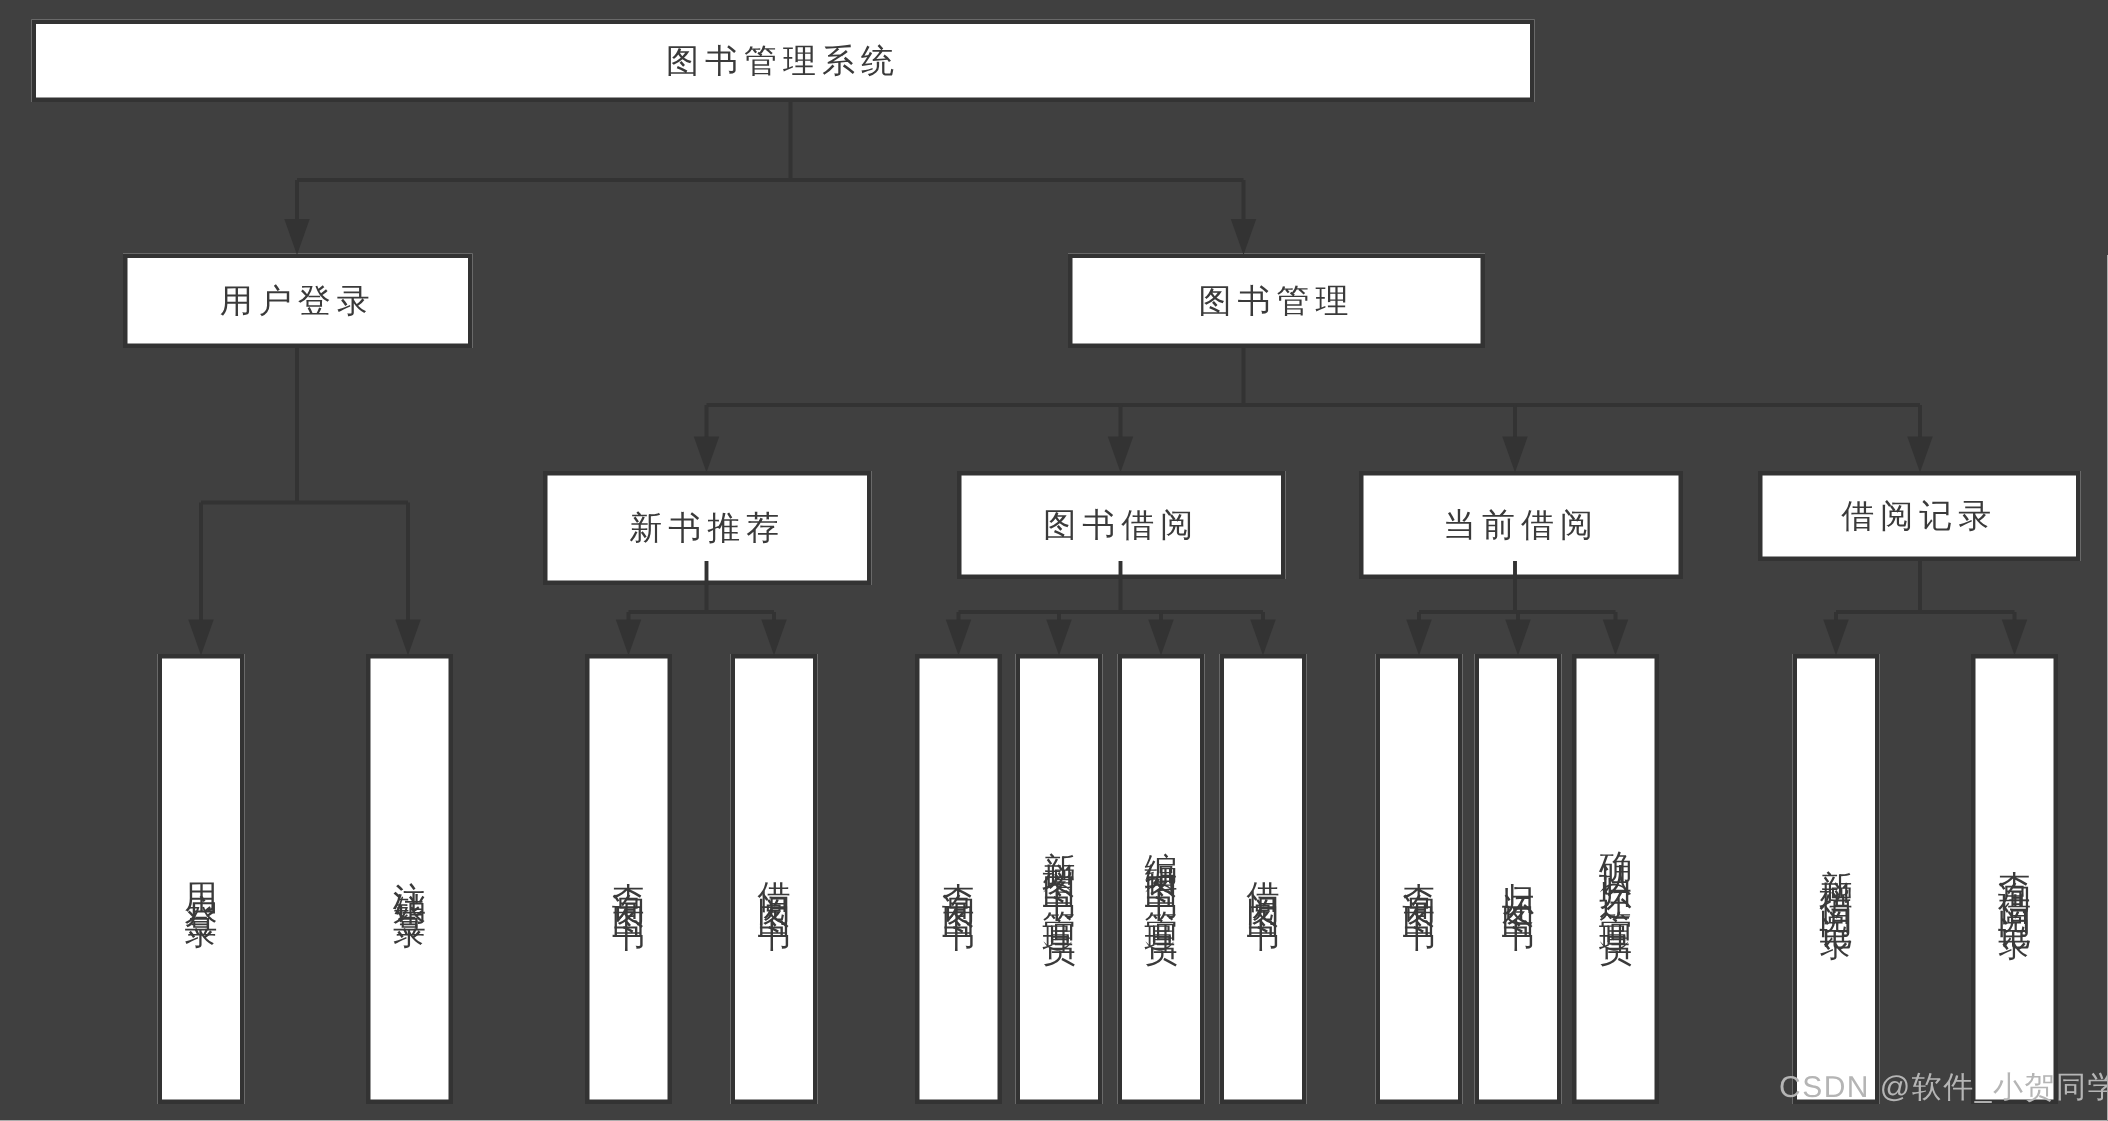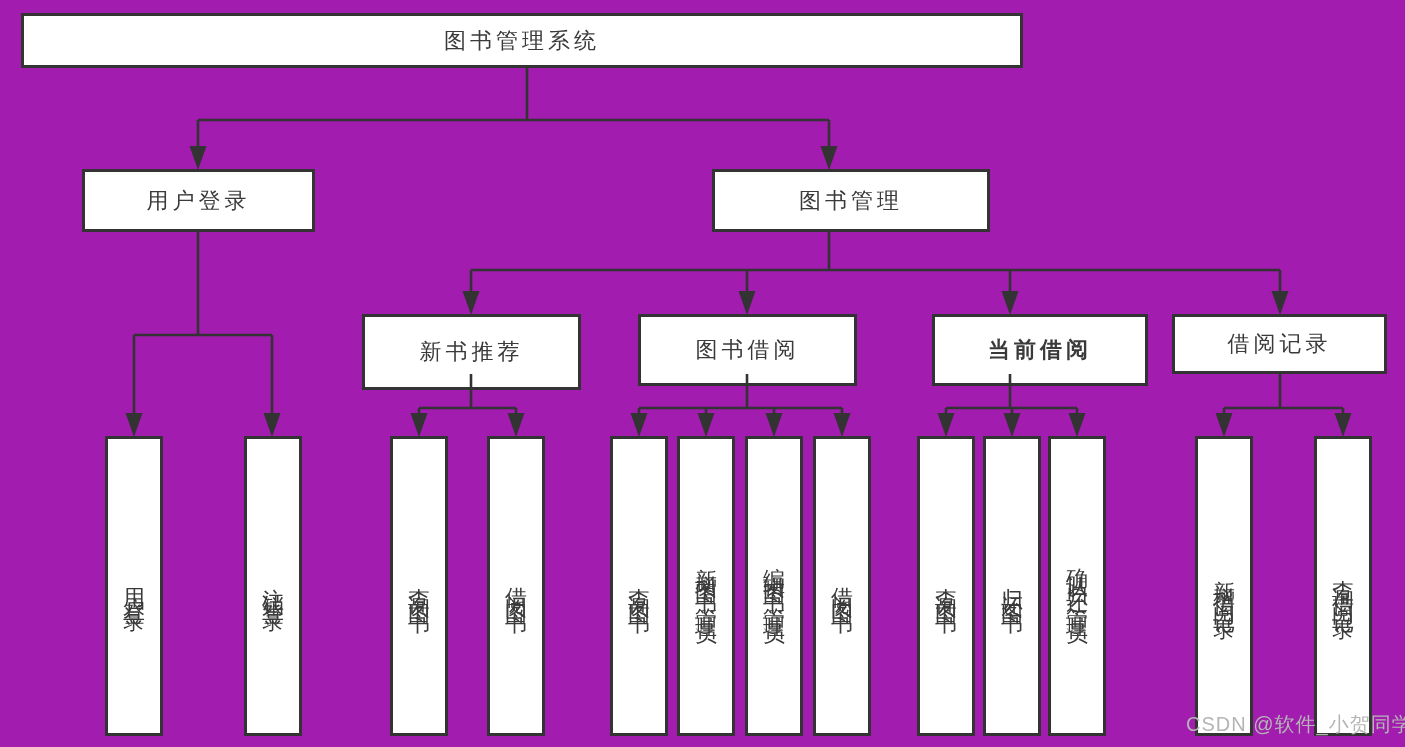--- a/index.html
+++ b/index.html
@@ -1,17 +1,17 @@
 <!DOCTYPE html>
 <html><head>
 <meta charset="utf-8">
 <style>
   html,body { margin:0; padding:0; background:#ffffff; }
   .canvas {
-    position:relative; width:1405px; height:747px; background:#a21caf;
+    position:relative; width:1405px; height:747px; background:#404040;
     font-family:"Liberation Sans","DejaVu Sans",sans-serif; overflow:hidden;
   }
   .connectors { position:absolute; left:0; top:0; width:1405px; height:747px; pointer-events:none; }
   .node {
     position:absolute; box-sizing:border-box; border:3px solid #333333; background:#ffffff;
     display:flex; align-items:center; justify-content:center;
     font-size:22px; color:#3a3a3a; letter-spacing:4px; white-space:nowrap;
   }
   .vnode {
     position:absolute; box-sizing:border-box; border:3px solid #333333; background:#ffffff;
@@ -32,21 +32,21 @@
   <div class="node" style="left:21px; top:13px; width:1002px; height:55px;">图书管理系统</div>
 
   <div class="node" style="left:82px; top:169px; width:233px; height:63px;">用户登录</div>
 
   <div class="node" style="left:712px; top:169px; width:278px; height:63px;">图书管理</div>
 
   <div class="node" style="left:362px; top:314px; width:219px; height:76px;">新书推荐</div>
 
   <div class="node" style="left:638px; top:314px; width:219px; height:72px;">图书借阅</div>
 
-  <div class="node" style="left:932px; top:314px; width:216px; height:72px;font-weight:bold;">当前借阅</div>
+  <div class="node" style="left:906px; top:314px; width:216px; height:72px;">当前借阅</div>
 
   <div class="node" style="left:1172px; top:314px; width:215px; height:60px;">借阅记录</div>
 
   <div class="vnode" style="left:105px; top:436px; width:58px; height:300px;">用户登录</div>
   <div class="vnode" style="left:244px; top:436px; width:58px; height:300px;">注销登录</div>
 
   <div class="vnode" style="left:390px; top:436px; width:58px; height:300px;">查询图书</div>
   <div class="vnode" style="left:487px; top:436px; width:58px; height:300px;">借阅图书</div>
 
   <div class="vnode" style="left:610px; top:436px; width:58px; height:300px;">查询图书</div>

